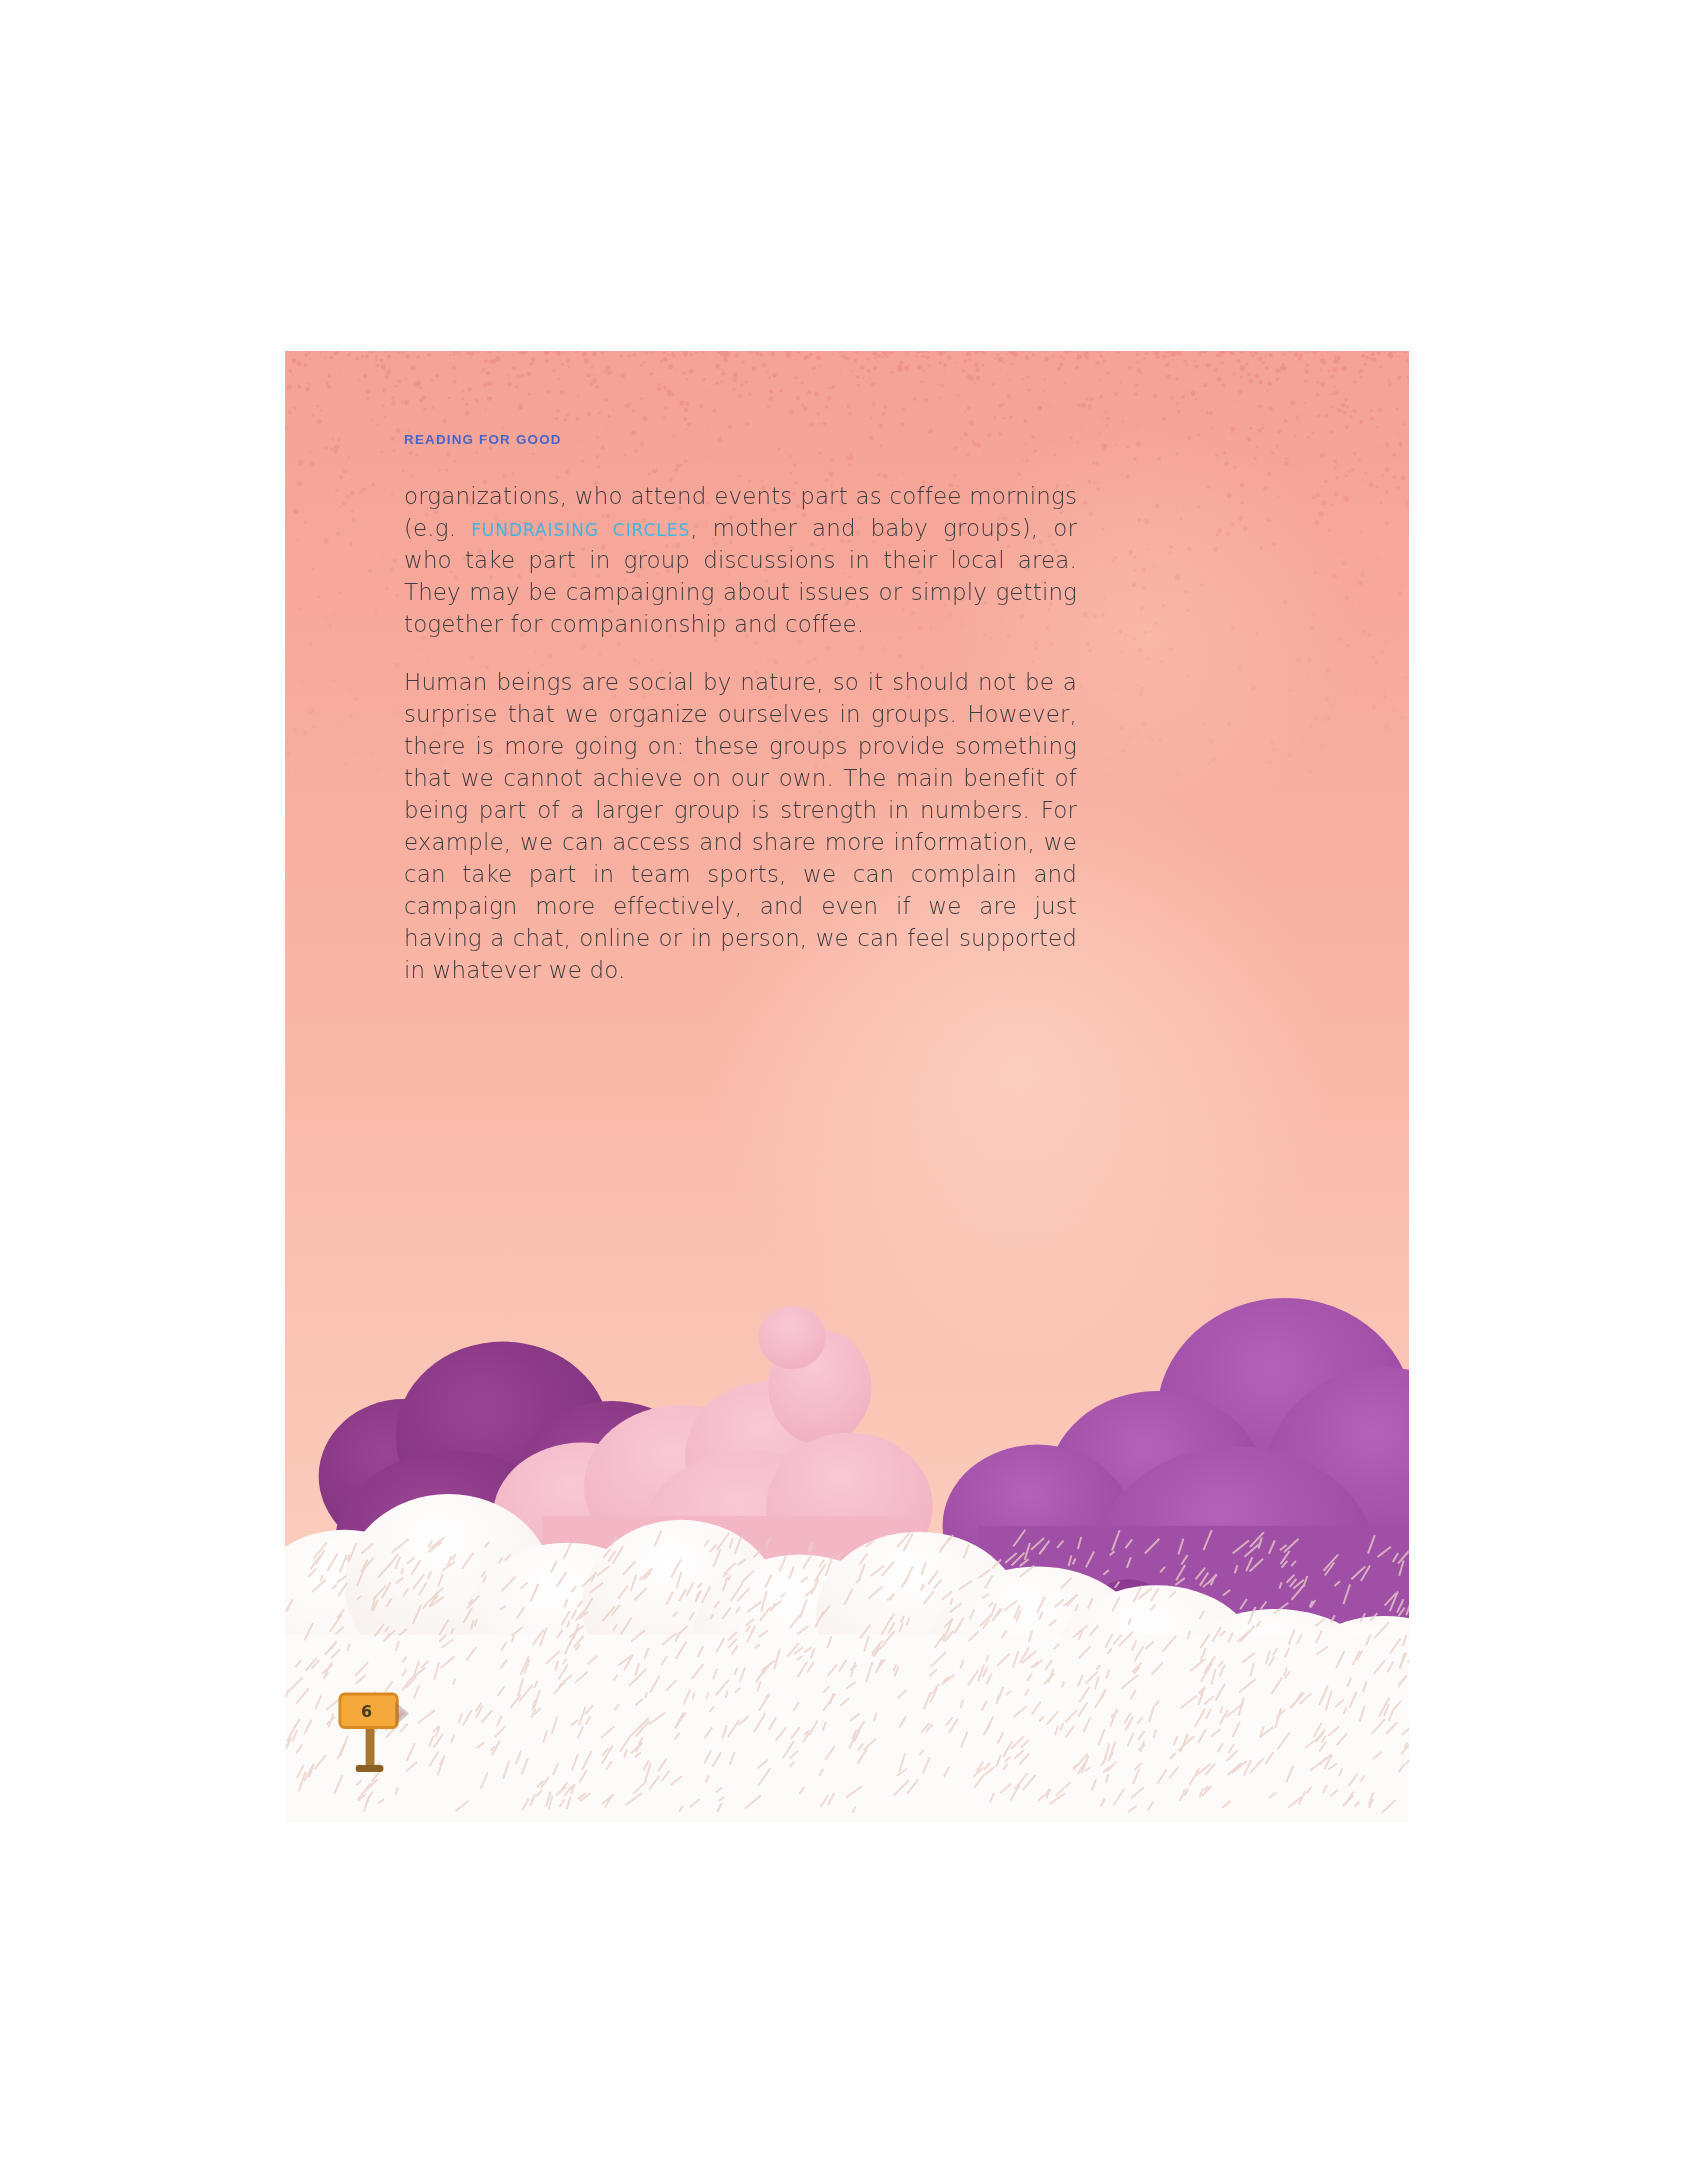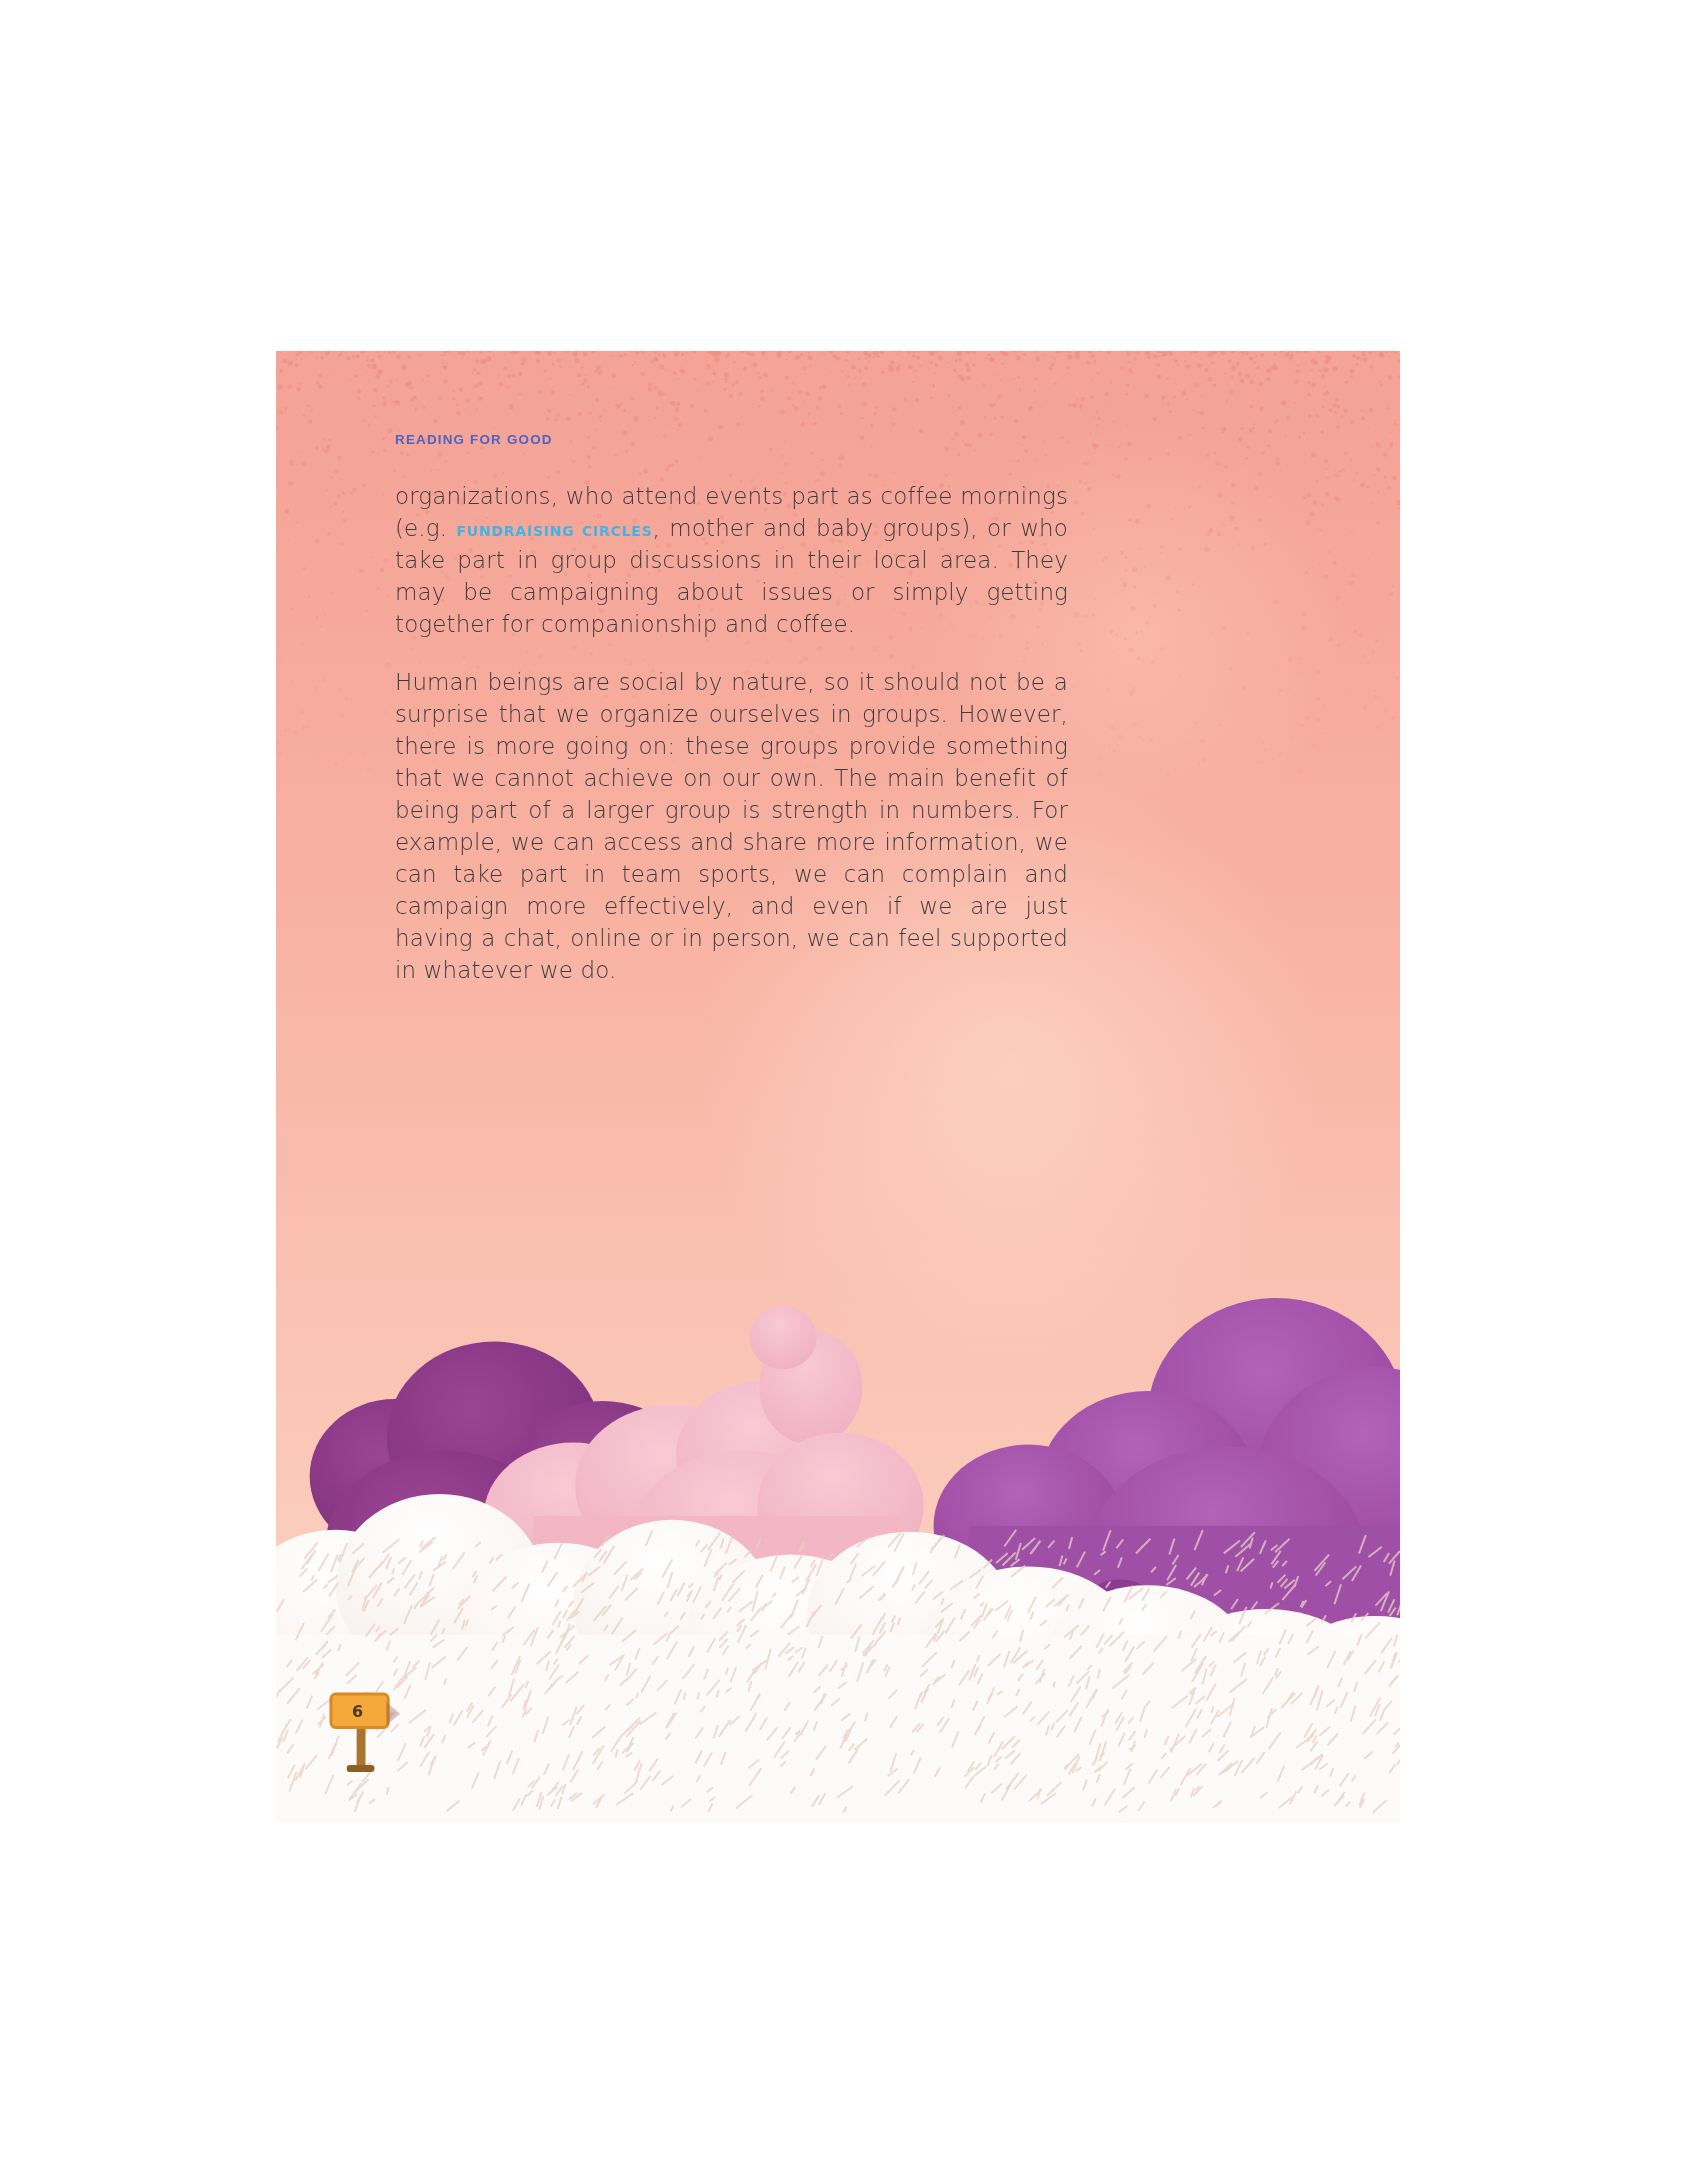--- a/index.html
+++ b/index.html
@@ -11,21 +11,21 @@
     width: 1683px;
     height: 2178px;
     font-family: "Liberation Sans", sans-serif;
     position: relative;
     overflow: hidden;
   }
 
   
   #page-sheet {
     position: absolute;
-    left: 276px;
+    left: 285px;
     top: 351px;
     width: 1124px;
     height: 1472px;
     overflow: hidden;
     background: linear-gradient(180deg,
         #f4a396 0%,
         #f6a99a 18%,
         #f8b2a2 38%,
         #f9bcac 55%,
         #fac4b4 68%,
@@ -89,22 +89,22 @@
     color: #3d3b42;
     text-align: justify;
     font-family: "DejaVu Sans", sans-serif;
     font-weight: 300;
     letter-spacing: 0.005em;
   }
   .body-par:last-child { margin-bottom: 12px; }
 
   .smallcaps-link {
     color: #3fb4e8;
-    font-weight: 700;
-    font-size: 14px;
+    font-weight: 400;
+    font-size: 17px;
     letter-spacing: 0.055em;
     text-transform: uppercase;
   }
 
   
   #illustration {
     position: absolute;
     left: 0;
     bottom: 0;
     width: 100%;

